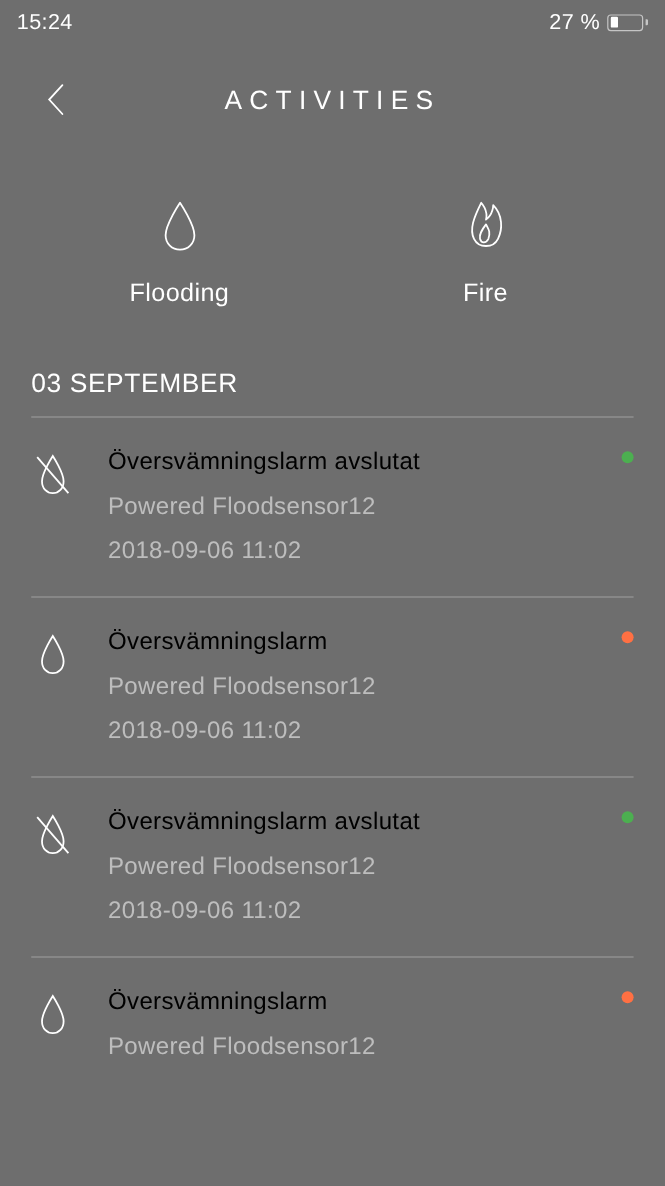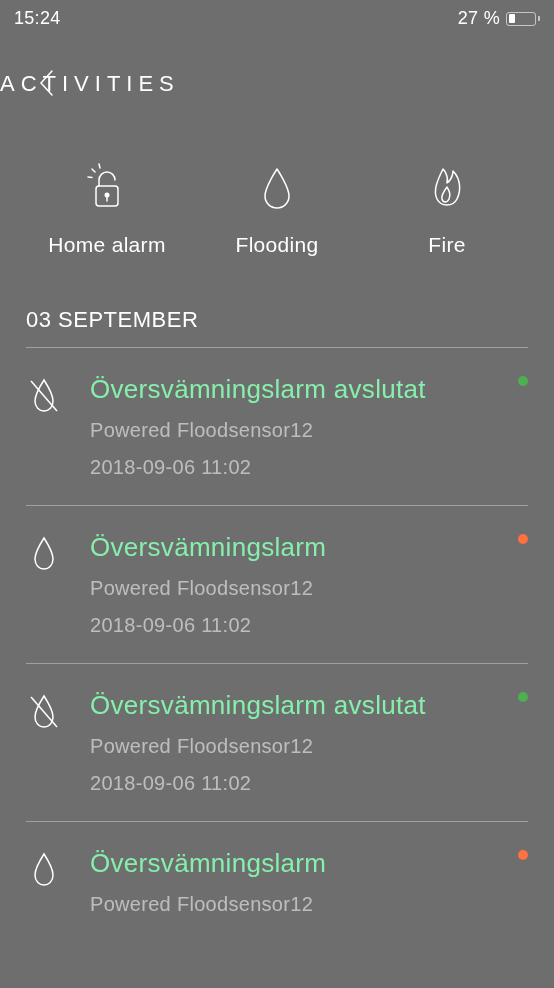--- a/index.html
+++ b/index.html
@@ -70,20 +70,21 @@
     }
     .battery-tip {
       width: 2px;
       height: 5px;
       background: rgba(255,255,255,0.6);
       border-radius: 0 1px 1px 0;
     }
     .header {
       display: flex;
       align-items: center;
+      justify-content: center;
       position: relative;
       padding: 38px 0 18px 0;
     }
     .back-btn {
       position: absolute;
       left: 38px;
       top: 36px;
       width: 24px;
       height: 24px;
     }
@@ -150,23 +151,23 @@
       padding-top: 2px;
     }
     .ai-body {
       flex: 1;
       display: flex;
       flex-direction: column;
       gap: 14px;
       padding-left: 18px;
     }
     .ai-title {
-      font-size: 26px;
-      font-weight: 300;
-      color: #86efac;
+      font-size: 20px;
+      font-weight: 300;
+      color: #000000;
     }
     .ai-sub {
       font-size: 20px;
       font-weight: 300;
       color: rgba(255,255,255,0.55);
     }
     .ai-time {
       font-size: 20px;
       font-weight: 300;
       color: rgba(255,255,255,0.55);
@@ -203,34 +204,20 @@
     <svg width="18" height="28" viewBox="0 0 18 28">
         <path d="M14 2 L3 14 L14 26" stroke="#fff" stroke-width="1.5" fill="none" stroke-linecap="round"></path>
       </svg>
   </div>
   <div class="title">ACTIVITIES</div>
 </div>
 
 <div class="categories">
   <div class="cat">
     <div class="cat-icon">
-      <svg width="40" height="48" viewBox="0 0 40 48">
-        <path d="M12 23 L12 17 C12 12.6 15.6 9 20 9 C24.4 9 28 12.6 28 17" stroke="#fff" stroke-width="1.5" fill="none" stroke-linecap="round"></path>
-        <rect x="9" y="23" width="22" height="20" rx="3" stroke="#fff" stroke-width="1.5" fill="none"></rect>
-        <circle cx="20" cy="32" r="2.5" fill="#fff"></circle>
-        <line x1="20" y1="33" x2="20" y2="38" stroke="#fff" stroke-width="1.5" stroke-linecap="round"></line>
-        <line x1="5" y1="6" x2="8" y2="9" stroke="#fff" stroke-width="1.5" stroke-linecap="round"></line>
-        <line x1="12" y1="1" x2="13" y2="5" stroke="#fff" stroke-width="1.5" stroke-linecap="round"></line>
-        <line x1="1" y1="14" x2="5" y2="14.5" stroke="#fff" stroke-width="1.5" stroke-linecap="round"></line>
-      </svg>
-    </div>
-    <div class="cat-label">Home alarm</div>
-  </div>
-  <div class="cat">
-    <div class="cat-icon">
       <svg width="36" height="48" viewBox="0 0 36 48">
         <path d="M18 6 C18 6 30 24 30 33 C30 40 24.6 45 18 45 C11.4 45 6 40 6 33 C6 24 18 6 18 6 Z" stroke="#fff" stroke-width="1.5" fill="none" stroke-linejoin="round"></path>
       </svg>
     </div>
     <div class="cat-label">Flooding</div>
   </div>
   <div class="cat">
     <div class="cat-icon">
       <svg width="40" height="48" viewBox="0 0 40 48">
         <path d="M16 6 C16 6 22 12 20 20 C26 16 26 8 26 8 C34 16 34 28 30 36 C26 44 14 44 10 36 C6 28 10 18 16 6 Z" stroke="#fff" stroke-width="1.5" fill="none" stroke-linejoin="round"></path>

